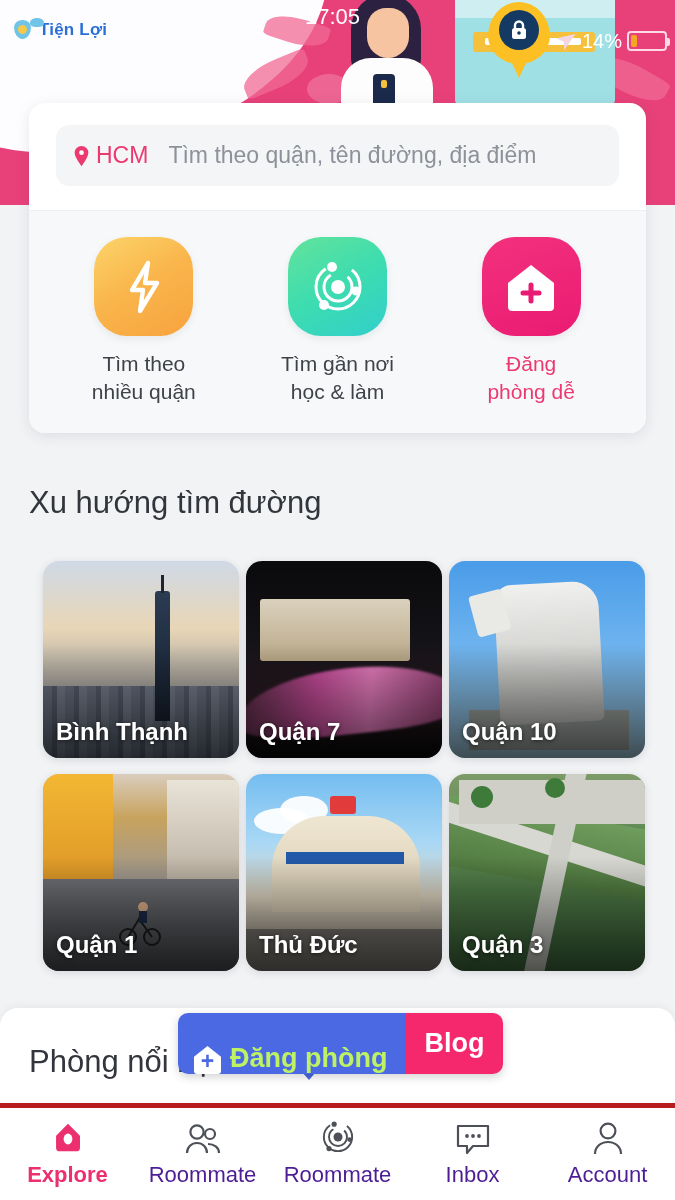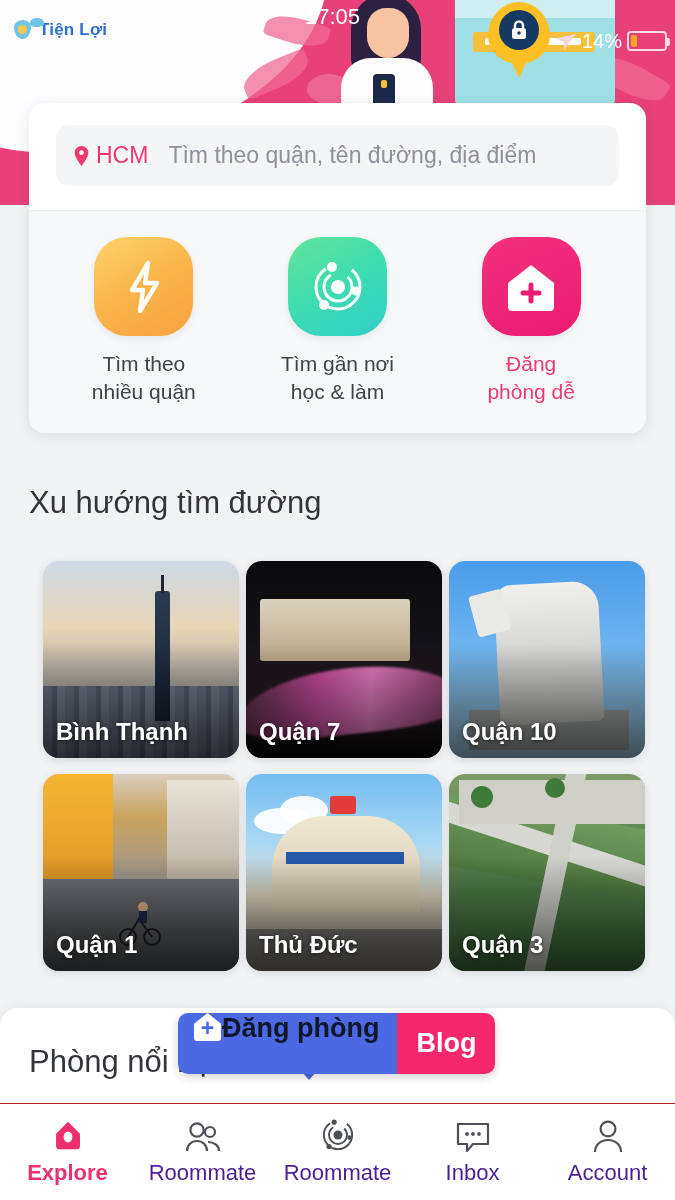--- a/index.html
+++ b/index.html
@@ -233,21 +233,21 @@
     position: absolute; left: 29px; top: 1044px;
     font-size: 31px; color: #32363c;
   }
   .float-pill {
     position: absolute; left: 178px; top: 1013px;
     display: flex; align-items: stretch; height: 61px;
     border-radius: 10px; overflow: hidden;
     box-shadow: 0 3px 10px rgba(0,0,0,.18);
   }
   .fp-post {
-    background: #4a69e2; color: #0f172a; display: flex; align-items: flex-start; gap: 1px;
+    background: #4a69e2; color: #bef264; display: flex; align-items: flex-end; gap: 9px;
     padding: 0 18px 0 16px; font-size: 27px; font-weight: bold;
   }
   .fp-blog {
     background: #f5286e; color: #fff; display: flex; align-items: center;
     padding: 0 19px; font-size: 27px; font-weight: bold;
   }
   .fp-house {
     width: 27px; height: 28px; background: #fff;
     clip-path: polygon(50% 0, 100% 38%, 100% 100%, 0 100%, 0 38%);
     position: relative; border-radius: 3px;
@@ -258,21 +258,21 @@
   }
   .pill-notch {
     position: absolute; left: 302px; top: 1072px;
     width: 0; height: 0; border-left: 7px solid transparent;
     border-right: 7px solid transparent; border-top: 8px solid #4a69e2;
   }
 
   
   .tabbar {
     position: absolute; left: 0; bottom: 0; width: 675px; height: 97px;
-    background: #fff; border-top: 1px solid #b91c1c;
+    background: #fff; border-top: 5px solid #b91c1c;
     display: flex; align-items: center;
   }
   .tab {
     flex: 1; display: flex; flex-direction: column; align-items: center; gap: 7px;
   }
   .tab-label { font-size: 22px; color: #4c1d95; }
   .tab.active .tab-label { color: #ec2f6f; font-weight: bold; }
   .tab-ico { height: 34px; display: flex; align-items: flex-end; }
 </style>
 </head>

